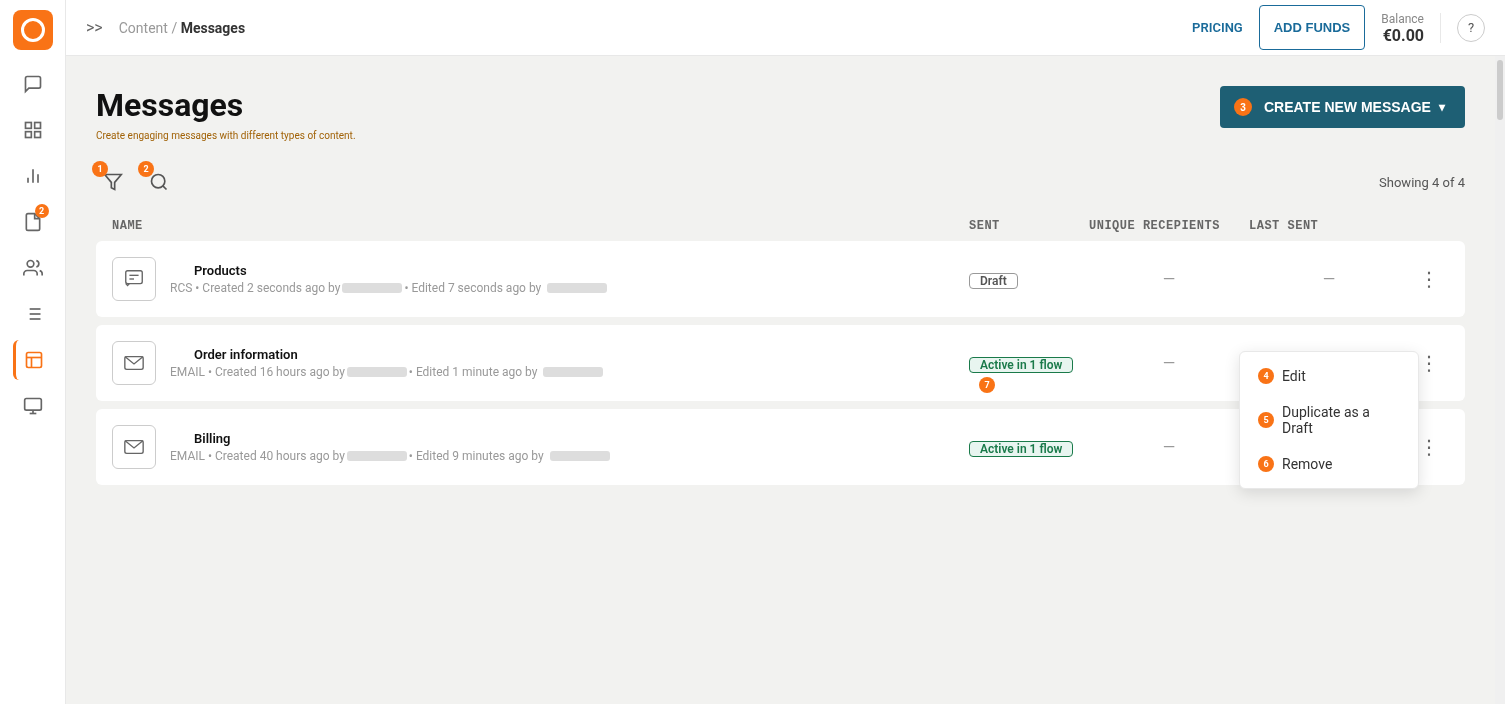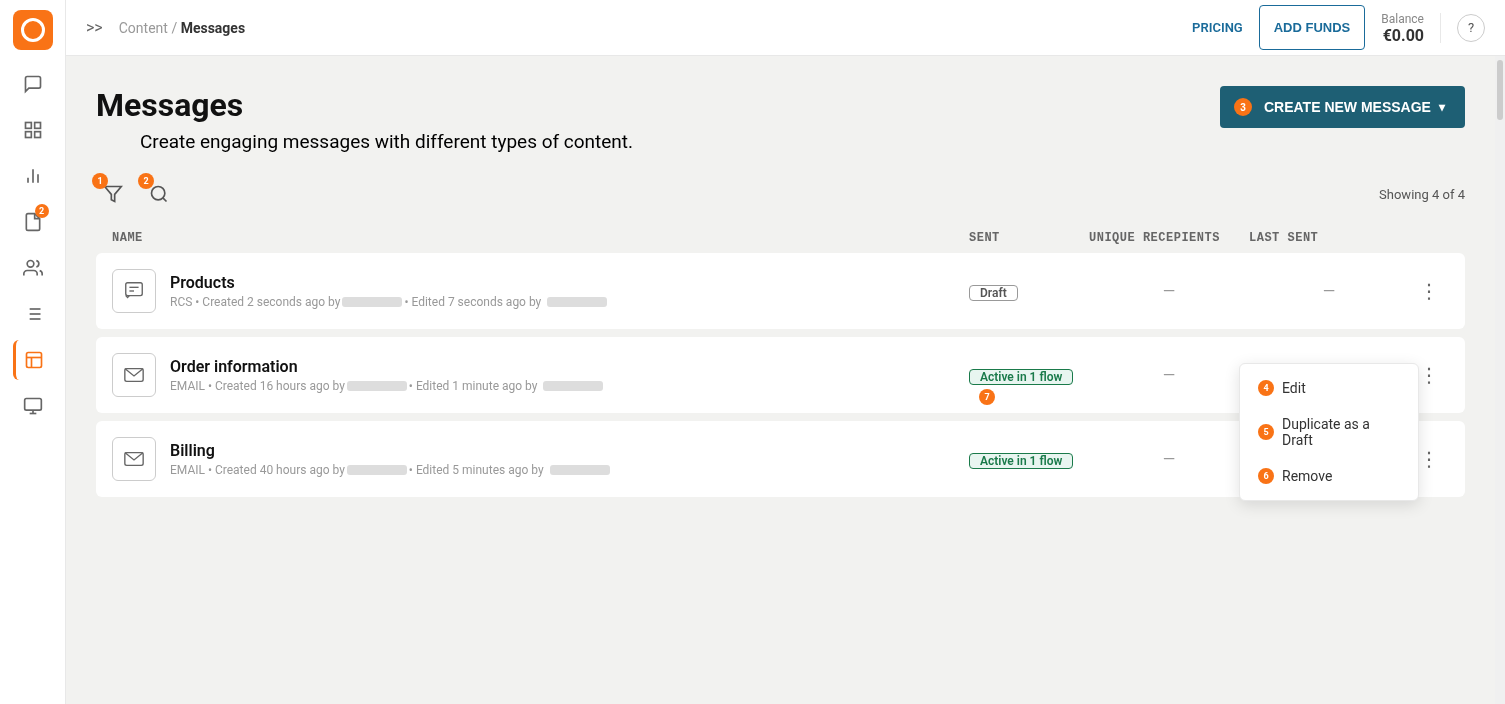--- a/index.html
+++ b/index.html
@@ -162,23 +162,22 @@
       justify-content: space-between;
       margin-bottom: 24px;
     }
     .page-title {
       font-size: 32px;
       font-weight: 700;
       color: #111;
       margin-bottom: 6px;
     }
     .page-subtitle {
-      font-size: 19px;
-      color: #000000;
-      margin-left: 44px;
+      font-size: 10px;
+      color: #a16207;
     }
     .create-btn {
       background: #1e5f74;
       color: #fff;
       border: none;
       padding: 12px 20px;
       font-size: 14px;
       font-weight: 600;
       border-radius: 4px;
       cursor: pointer;
@@ -279,24 +278,25 @@
       border: 1.5px solid #ccc;
       border-radius: 6px;
       display: flex;
       align-items: center;
       justify-content: center;
       color: #777;
       font-size: 20px;
       flex-shrink: 0;
     }
     .msg-name {
-      font-size: 16px;
+      font-size: 13px;
       font-weight: 600;
       color: #111;
       margin-bottom: 3px;
+      margin-left: 24px;
     }
     .msg-meta {
       font-size: 12px;
       color: #999;
       display: flex;
       align-items: center;
       flex-wrap: wrap;
       gap: 2px;
     }
     .msg-meta-blur {
@@ -589,21 +589,21 @@
             <svg width="22" height="18" viewBox="0 0 24 18" fill="none" stroke="#666" stroke-width="1.5">
                 <rect x="2" y="2" width="20" height="14" rx="2"></rect>
                 <polyline points="2,2 12,10 22,2"></polyline>
               </svg>
           </div>
           <div>
             <div class="msg-name">Billing</div>
             <div class="msg-meta">
               <span>EMAIL • Created 40 hours ago by </span>
               <span class="msg-meta-blur"></span>
-              <span> • Edited 5 minutes ago by</span>
+              <span> • Edited 9 minutes ago by</span>
               <span class="msg-meta-blur" style="margin-left:4px;"></span>
             </div>
           </div>
         </div>
         <div>
           <span class="msg-status status-active">Active in 1 flow</span>
         </div>
         <div class="msg-dash">—</div>
         <div class="msg-dash">—</div>
         <div class="msg-more">⋮</div>

